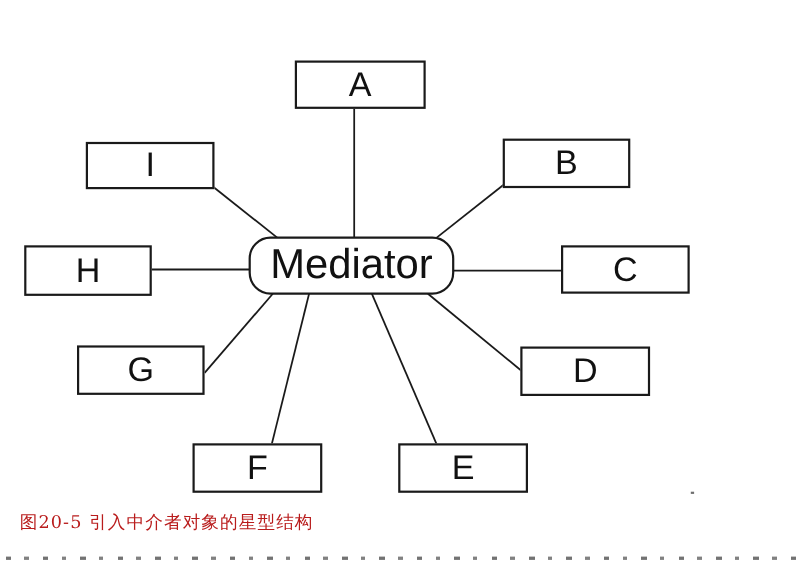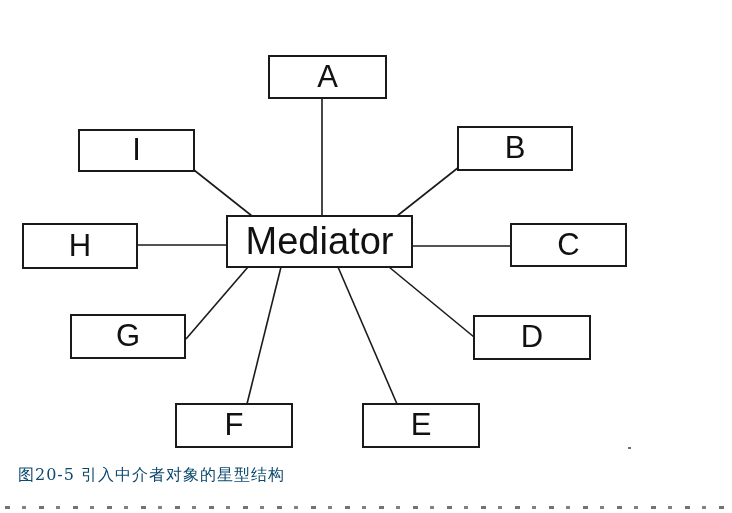--- a/index.html
+++ b/index.html
@@ -41,21 +41,21 @@
     display: inline-block;
     transform: translateY(-1px);
   }
   .figure-caption {
     position: absolute;
     left: 18px;
     top: 465px;
     font-family: "DejaVu Serif", "Liberation Serif", serif;
     font-size: 16px;
     letter-spacing: 1px;
-    color: #0c4a6e;
+    color: #b91c1c;
     white-space: nowrap;
   }
   .cropped-text-row {
     position: absolute;
     left: 5px;
     right: 5px;
     top: 506px;
     height: 3px;
     background: repeating-linear-gradient(
       90deg,
@@ -84,21 +84,21 @@
       <line x1="397" y1="216" x2="459" y2="167"></line>
       <line x1="412" y1="246" x2="511" y2="246"></line>
       <line x1="389" y1="267" x2="474" y2="337"></line>
       <line x1="338" y1="267" x2="397" y2="404"></line>
       <line x1="281" y1="267" x2="247" y2="404"></line>
       <line x1="248" y1="267" x2="186" y2="339"></line>
       <line x1="227" y1="245" x2="137" y2="245"></line>
       <line x1="252" y1="216" x2="194" y2="170"></line>
     </svg>
   <div id="node-layer">
-      <div class="node-box" style="left: 226px; top: 215px; width: 187px; height: 53px; font-size: 38px;">
+      <div class="node-box" style="left: 226px; top: 215px; width: 187px; height: 53px; font-size: 38px; border-radius: 20px;">
         <span>Mediator</span>
       </div>
       <div class="node-box" style="left: 268px; top: 55px; width: 119px; height: 44px; font-size: 31px;">
         <span>A</span>
       </div>
       <div class="node-box" style="left: 457px; top: 126px; width: 116px; height: 45px; font-size: 31px;">
         <span>B</span>
       </div>
       <div class="node-box" style="left: 510px; top: 223px; width: 117px; height: 44px; font-size: 31px;">
         <span>C</span>

